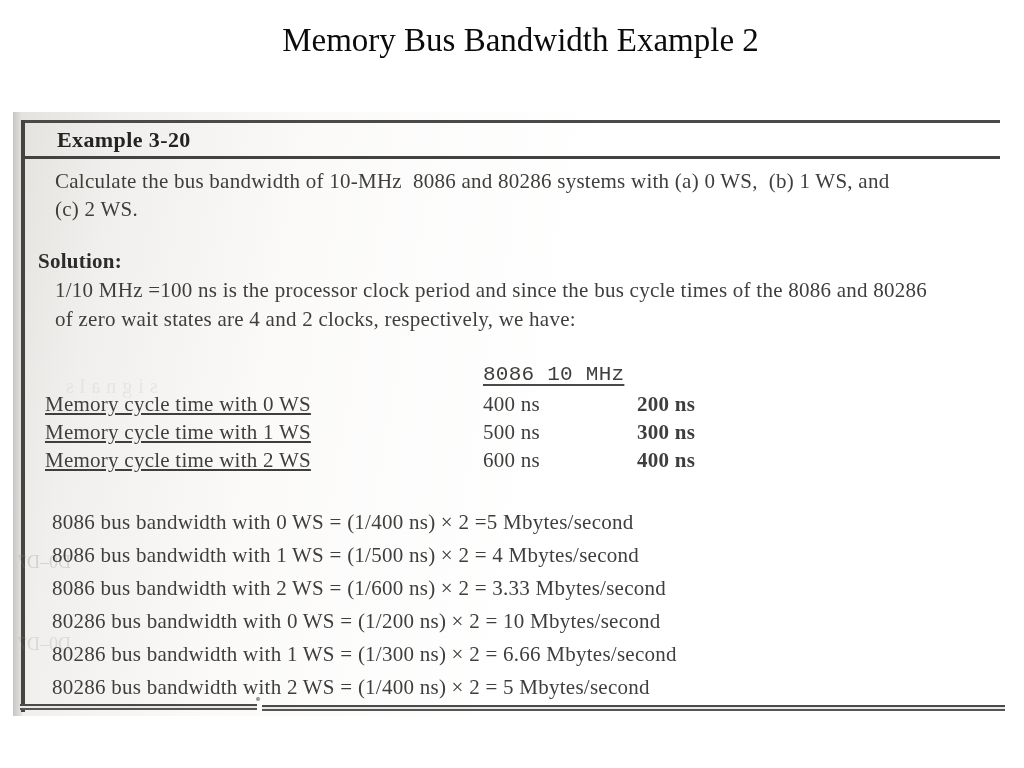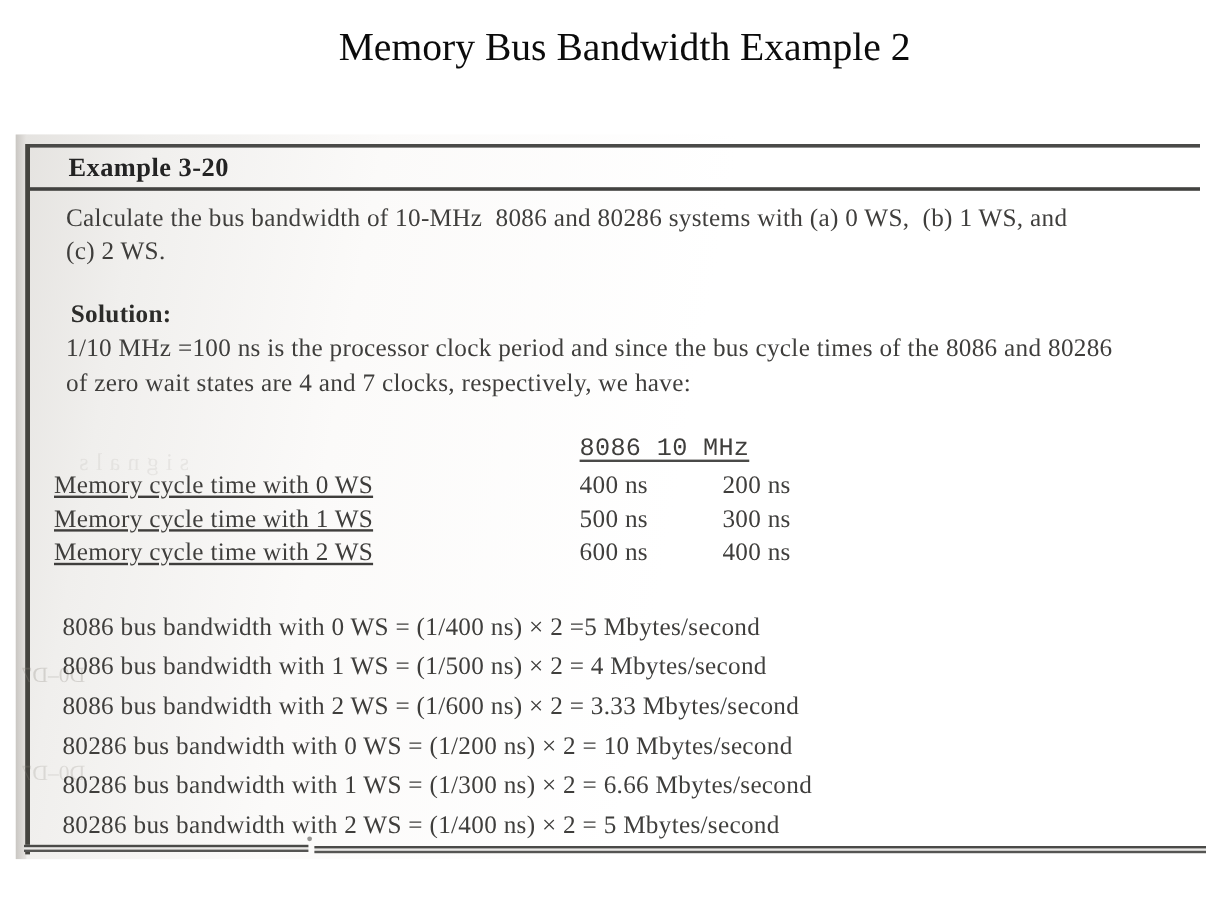--- a/index.html
+++ b/index.html
@@ -58,38 +58,38 @@
   .txt {
     position: absolute;
     font-size: 21px;
     letter-spacing: 0.25px;
     color: #3f3e3c;
     white-space: pre;
   }
   .bold { font-weight: bold; color: #2c2c2a; }
   .problem-1 { left: 42px; top: 57px;  }
   .problem-2 { left: 42px; top: 85px;  }
-  .sol-label { left: 46px; top: 137px; }
+  .sol-label { left: 25px; top: 137px; }
   .sol-1     { left: 42px; top: 166px; }
   .sol-2     { left: 42px; top: 195px; }
   
   .col-th {
     text-decoration: underline;
     text-decoration-thickness: 2px;
     text-underline-offset: 4px;
     text-decoration-color: #4a4a48;
   }
   .th-1  { left: 470px; top: 251px; font-family: Liberation Mono, monospace; }
   .th-2  { left: 624px; top: 251px; }
   .r0    { top: 280px; }
   .r1    { top: 308px; }
   .r2    { top: 336px; }
   .cell-label { left: 32px; text-decoration: underline;  }
   .cell-c1    { left: 470px; }
-  .cell-c2    { left: 589px; }
+  .cell-c2    { left: 624px; font-weight: bold; }
   
   .bw-block {
     position: absolute;
     left: 39px; top: 394px;
   }
   .bw-line {
     font-size: 21px;
     letter-spacing: 0.25px;
     line-height: 33px;
     color: #3f3e3c;
@@ -146,21 +146,21 @@
 
     <div class="ghost ghost-3">signals</div>
     <div class="ghost ghost-1">D0–D7</div>
     <div class="ghost ghost-2">D0–D7</div>
 
     <div class="txt problem-1">Calculate the bus bandwidth of 10-MHz  8086 and 80286 systems with (a) 0 WS,  (b) 1 WS, and</div>
     <div class="txt problem-2">(c) 2 WS.</div>
 
     <div class="txt bold sol-label">Solution:</div>
     <div class="txt sol-1">1/10 MHz =100 ns is the processor clock period and since the bus cycle times of the 8086 and 80286</div>
-    <div class="txt sol-2">of zero wait states are 4 and 7 clocks, respectively, we have:</div>
+    <div class="txt sol-2">of zero wait states are 4 and 2 clocks, respectively, we have:</div>
 
     <div class="txt col-th th-1">8086 10 MHz</div>
 
     <div class="txt r0 cell-label">Memory cycle time with 0 WS</div>
     <div class="txt r0 cell-c1">400 ns</div>
     <div class="txt r0 cell-c2">200 ns</div>
 
     <div class="txt r1 cell-label">Memory cycle time with 1 WS</div>
     <div class="txt r1 cell-c1">500 ns</div>
     <div class="txt r1 cell-c2">300 ns</div>

